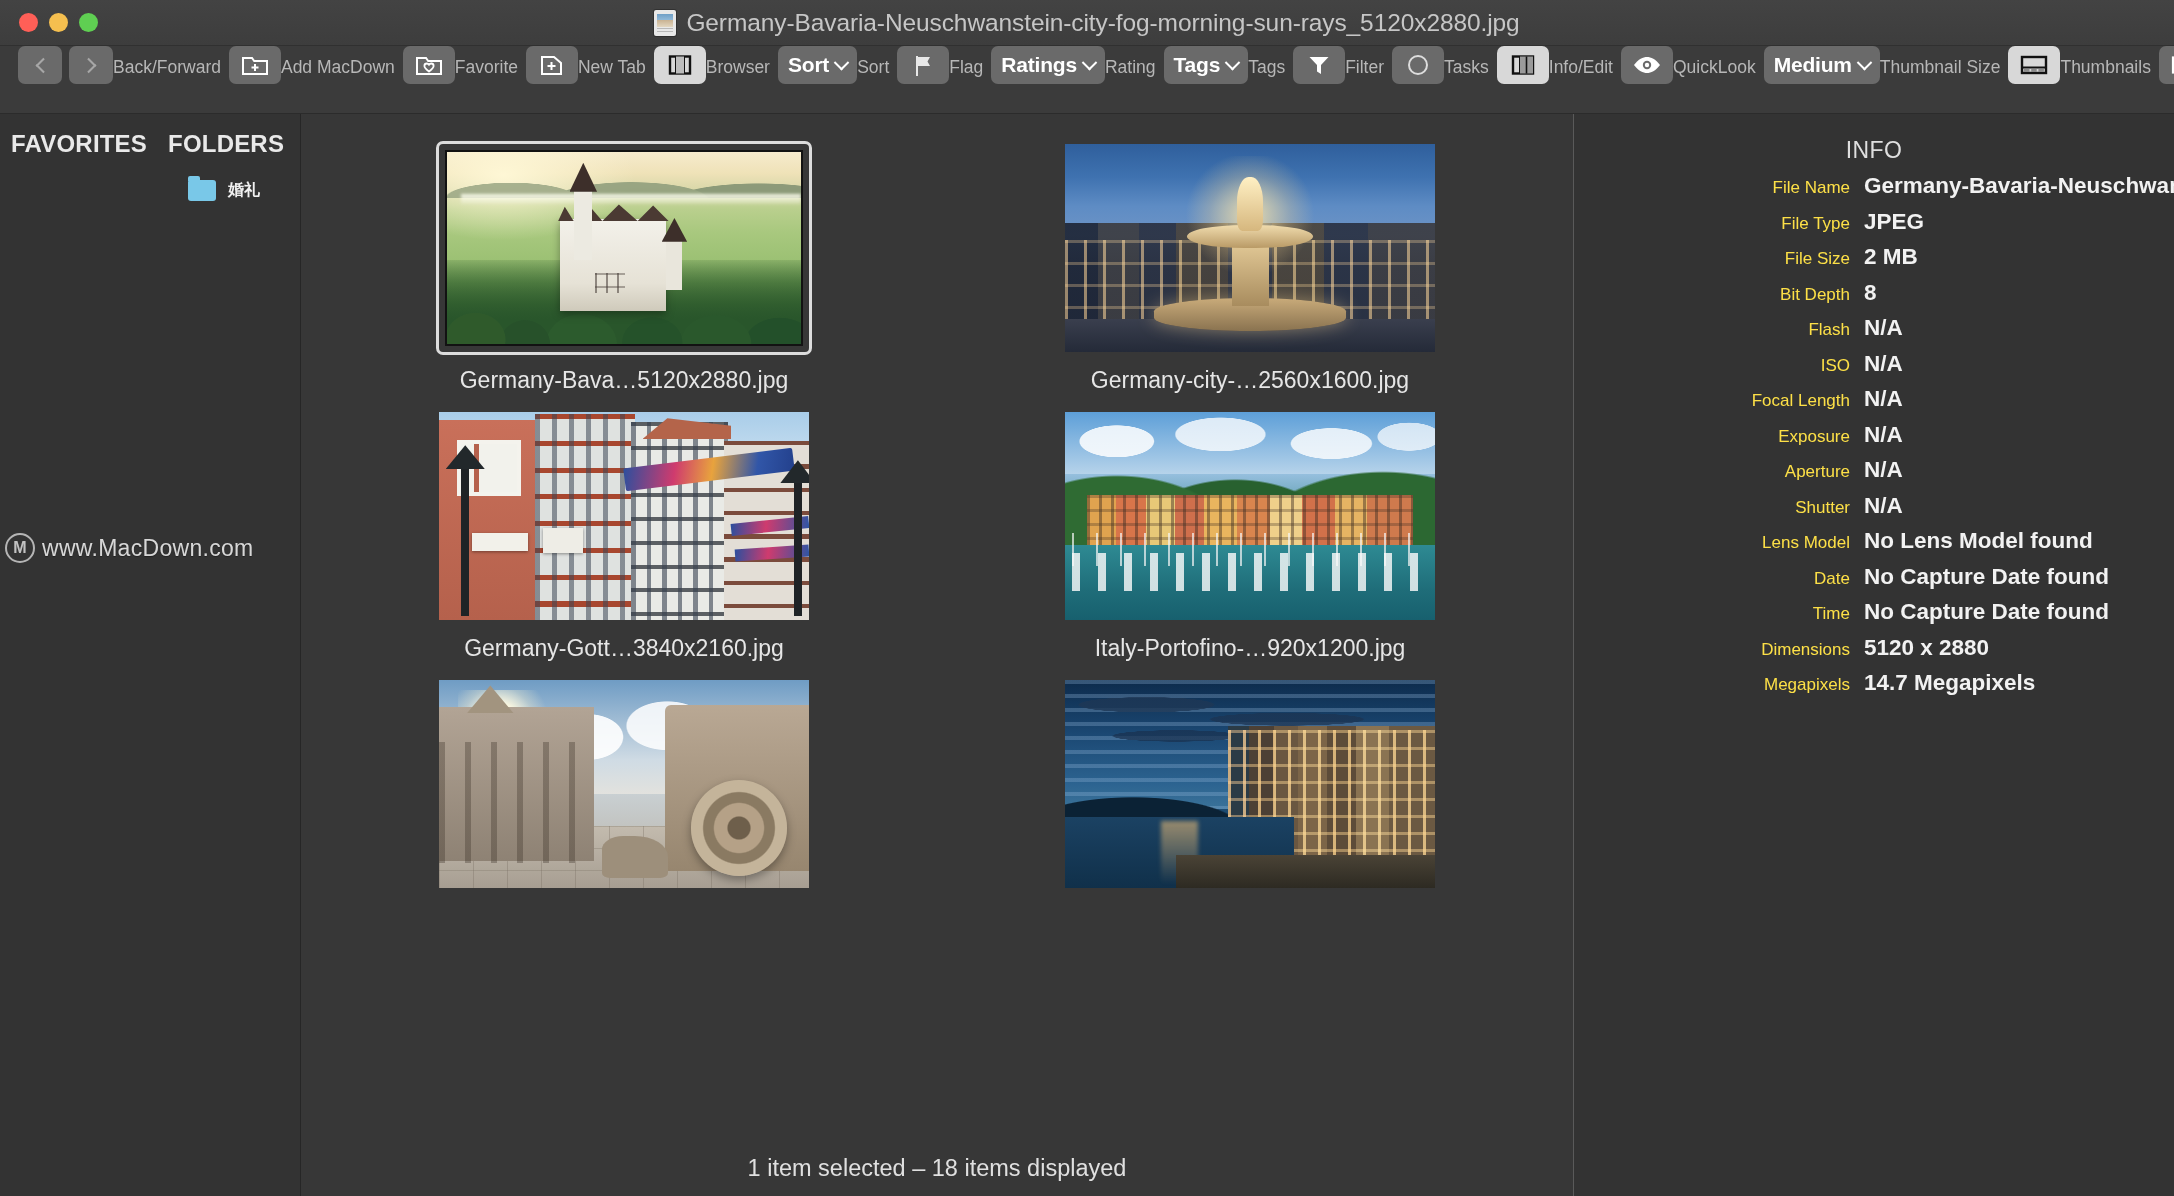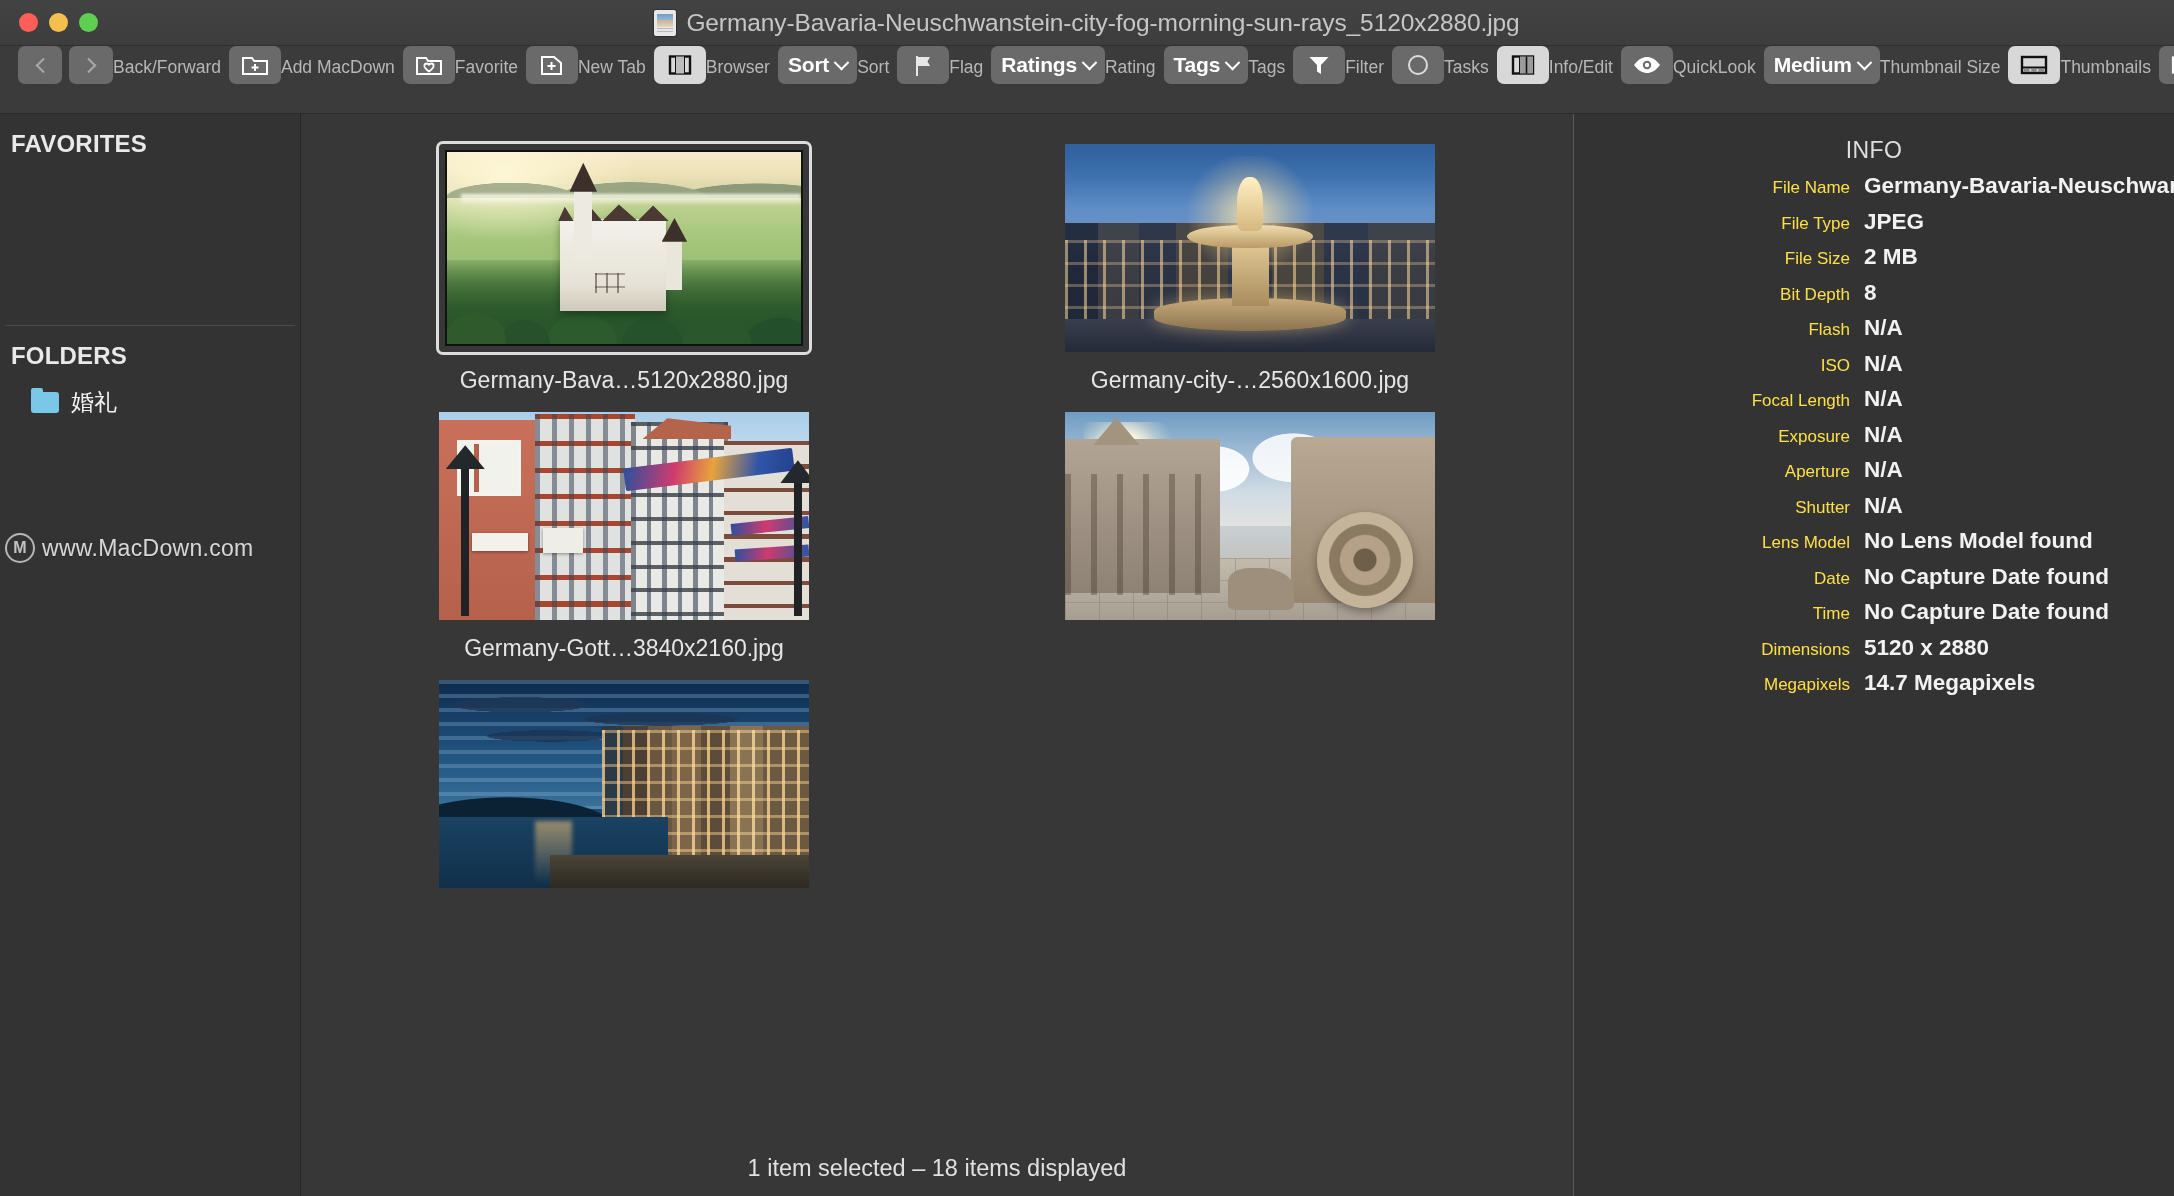--- a/index.html
+++ b/index.html
@@ -126,42 +126,42 @@
   svg.ic { display: block; }
 
   
   .body { flex: 1 1 auto; display: flex; min-height: 0; }
 
   
   .sidebar {
     width: 301px;
     flex: 0 0 301px;
     background: #333333;
-    display: flex; flex-direction: column;
+    display: flex; 
     border-right: 1px solid #262626;
     position: relative;
   }
   .sb-section { padding: 0; }
   .sb-head {
     color: #e9e9e9;
     font-size: 24px;
     font-weight: 600;
     padding: 16px 0 0 11px;
     letter-spacing: 0.2px;
   }
   .sb-favorites { height: 211px; }
   .sb-divider { height: 1px; background: #4a4a4a; margin: 0 5px; }
   .sb-row {
     display: flex; align-items: center;
     gap: 12px;
     height: 36px;
     padding-left: 31px;
     color: #f0f0f0;
-    font-size: 23px;
-    font-weight: 400;
+    font-size: 16px;
+    font-weight: 700;
   }
   .sb-row.selected { background: #3b63d8; }
   .folder-ic {
     width: 28px; height: 21px;
     background: #79c8e8;
     border-radius: 2px 3px 3px 3px;
     position: relative; flex: 0 0 auto;
   }
   .folder-ic::before {
     content: "";
@@ -901,20 +901,36 @@
                 <div class="sign"></div>
                   <div class="sign2"></div>
                 <div class="lamp"></div>
                   <div class="lamp2"></div>
               </div>
             </div>
           </div>
           <div class="caption">Germany-Gott…3840x2160.jpg</div>
         </div>
 
+        <div class="cell">
+          <div class="thumb-wrap">
+            <div class="thumb">
+              <div class="art art-porto">
+                <div class="sky"></div>
+                  <div class="clouds"></div>
+                  <div class="hill"></div>
+                <div class="town"></div>
+                  <div class="water"></div>
+                <div class="masts"></div>
+                  <div class="boats"></div>
+              </div>
+            </div>
+          </div>
+          <div class="caption">Italy-Portofino-…920x1200.jpg</div>
+        </div>
 
         <div class="cell">
           <div class="thumb-wrap">
             <div class="thumb">
               <div class="art art-temple">
                 <div class="sky"></div>
                   <div class="clouds"></div>
                   <div class="sun"></div>
                 <div class="ground"></div>
                 <div class="ltemple"></div>

